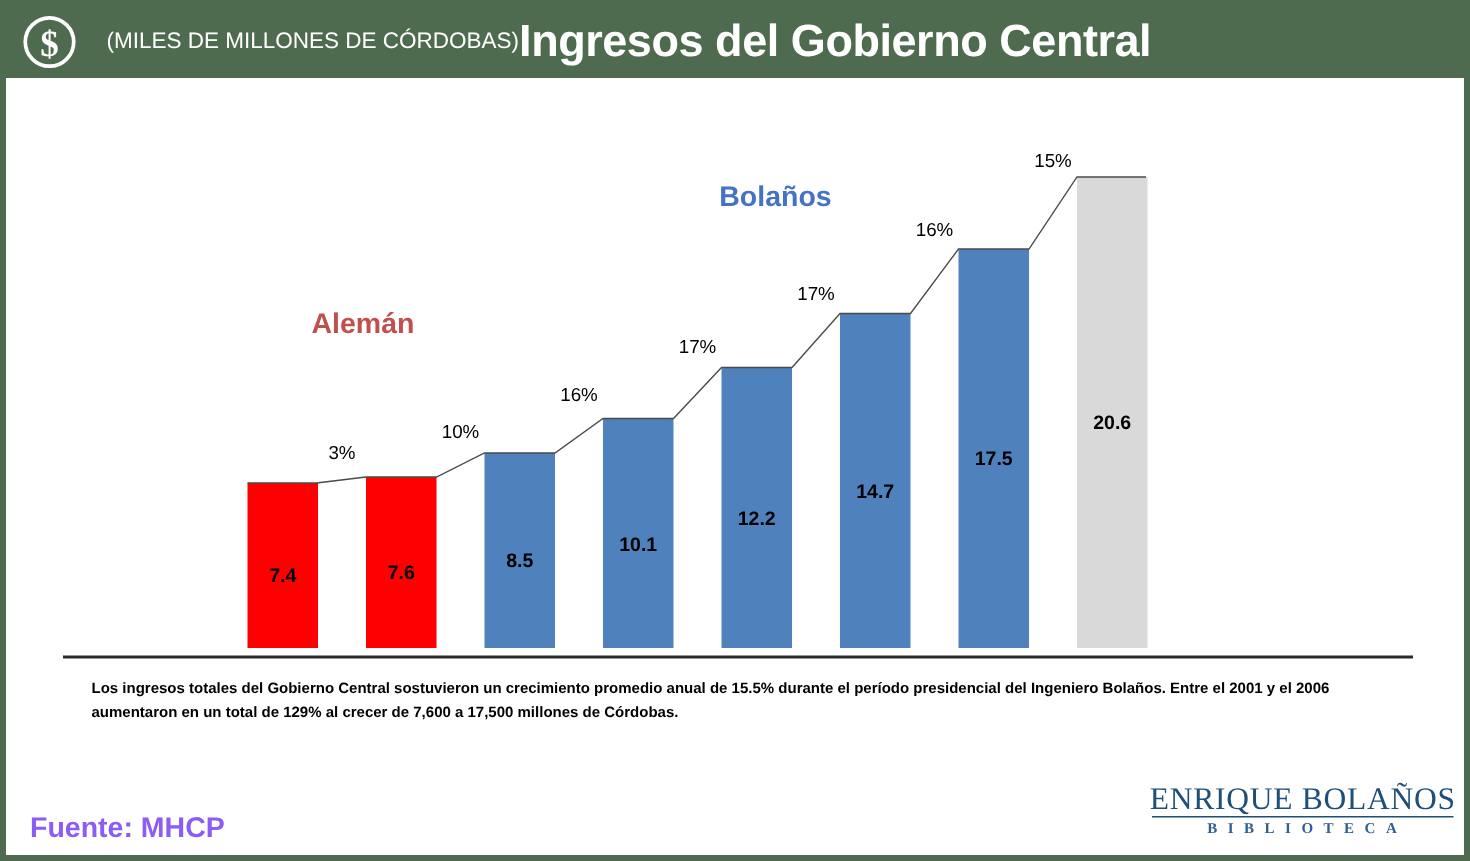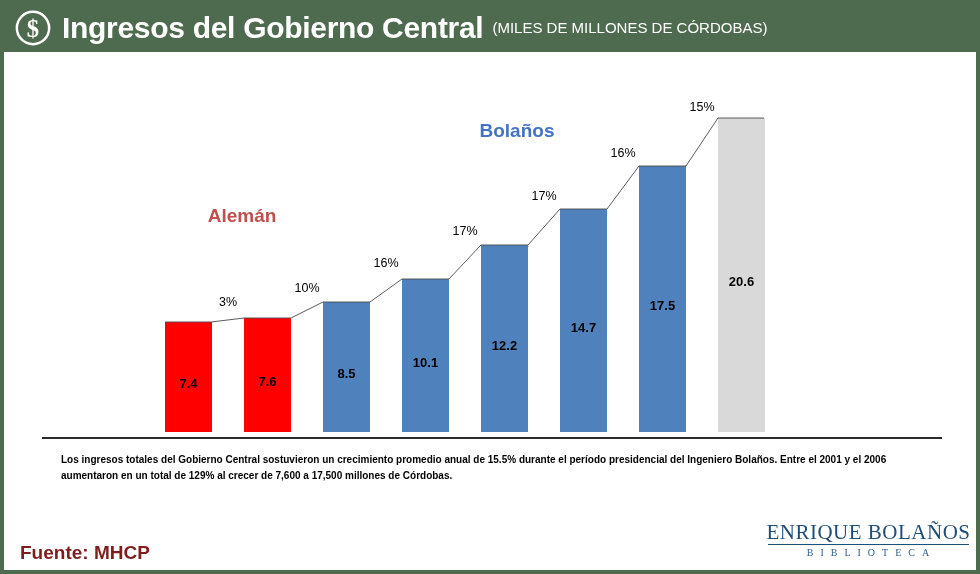--- a/index.html
+++ b/index.html
@@ -115,21 +115,21 @@
     text-align: left;
   }
 
   
   #source-text {
     position: absolute;
     left: 16px;
     top: 538px;
     font-size: 19px;
     font-weight: bold;
-    color: #7f1d1d;
+    color: #8b5cf6;
   }
   #logo {
     position: absolute;
     left: 762px;
     top: 517px;
     width: 205px;
     text-align: center;
   }
   #logo-name {
     font-family: "Liberation Serif", serif;
@@ -141,39 +141,39 @@
     white-space: nowrap;
   }
   #logo-rule {
     height: 1px;
     background: #1f4e79;
     margin: 1px 2px 2px 2px;
   }
   #logo-sub {
     font-family: "Liberation Serif", serif;
     font-size: 10px;
-    font-weight: normal;
+    font-weight: bold;
     color: #2f6093;
     letter-spacing: 7px;
     white-space: nowrap;
     padding-left: 6px;
   }
 </style>
 </head>
 <body>
 
 <div id="slide">
 
   <div id="header">
     <svg id="dollar-icon" viewBox="0 0 40 40">
       <circle cx="20" cy="20" r="17" fill="none" stroke="#ffffff" stroke-width="2.6"></circle>
       <text x="20" y="29.5" text-anchor="middle" font-family="Liberation Serif, serif" font-size="26" font-weight="bold" fill="#ffffff">$</text>
     </svg>
+    <div id="title-sub">(MILES DE MILLONES DE CÓRDOBAS)</div>
     <div id="title-main">Ingresos del Gobierno Central</div>
-    <div id="title-sub">(MILES DE MILLONES DE CÓRDOBAS)</div>
   </div>
 
   <div id="chart-area">
     <svg id="chart-svg" width="972" height="380" viewBox="0 0 972 380">
 
       <g>
         <rect x="161" y="270" width="47" height="116" fill="#FF0000"></rect>
         <rect x="240" y="266" width="47" height="120" fill="#FF0000"></rect>
         <rect x="319" y="250" width="47" height="136" fill="#4F81BD"></rect>
         <rect x="398" y="227" width="47" height="159" fill="#4F81BD"></rect>

